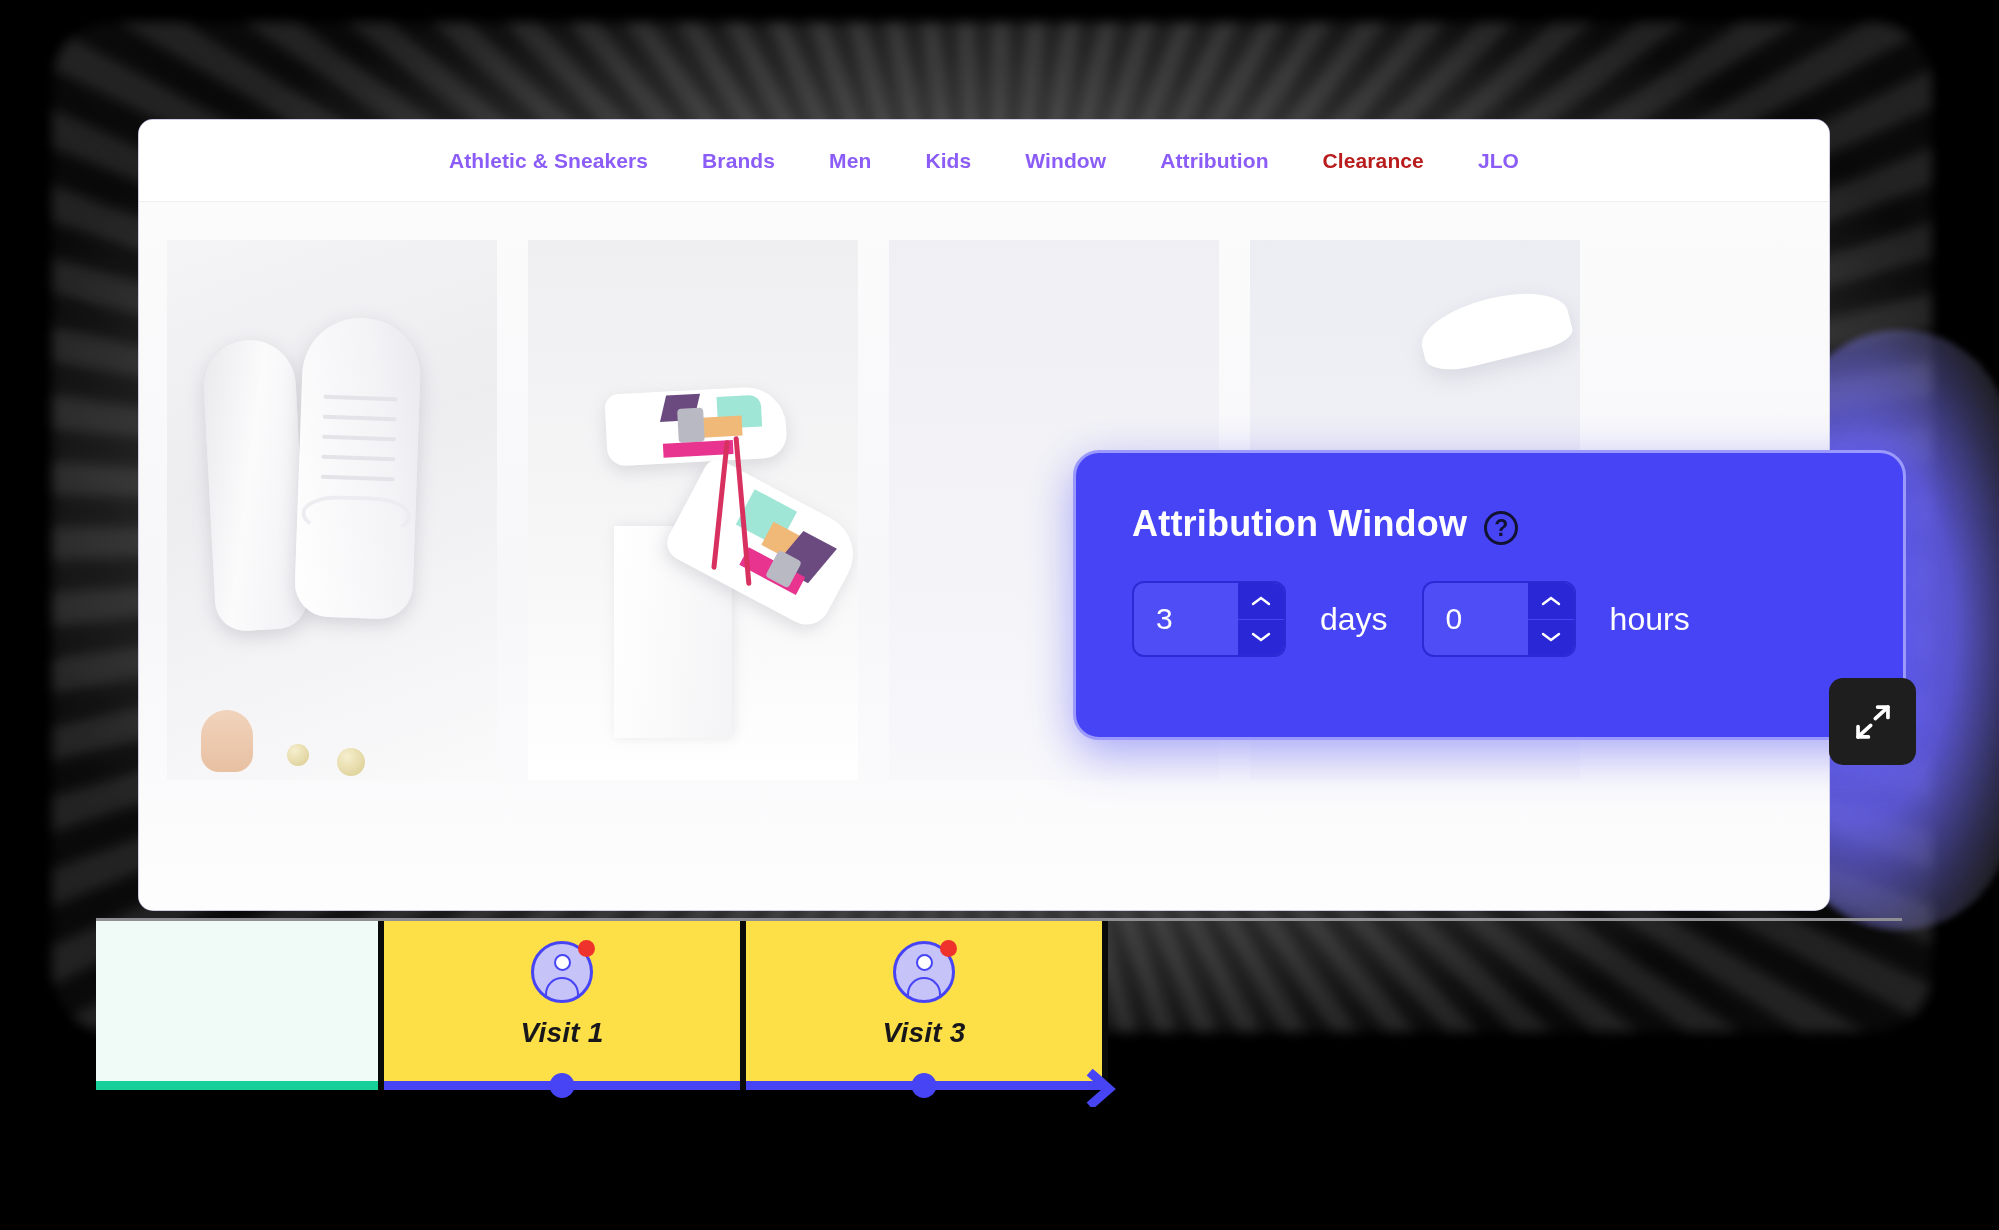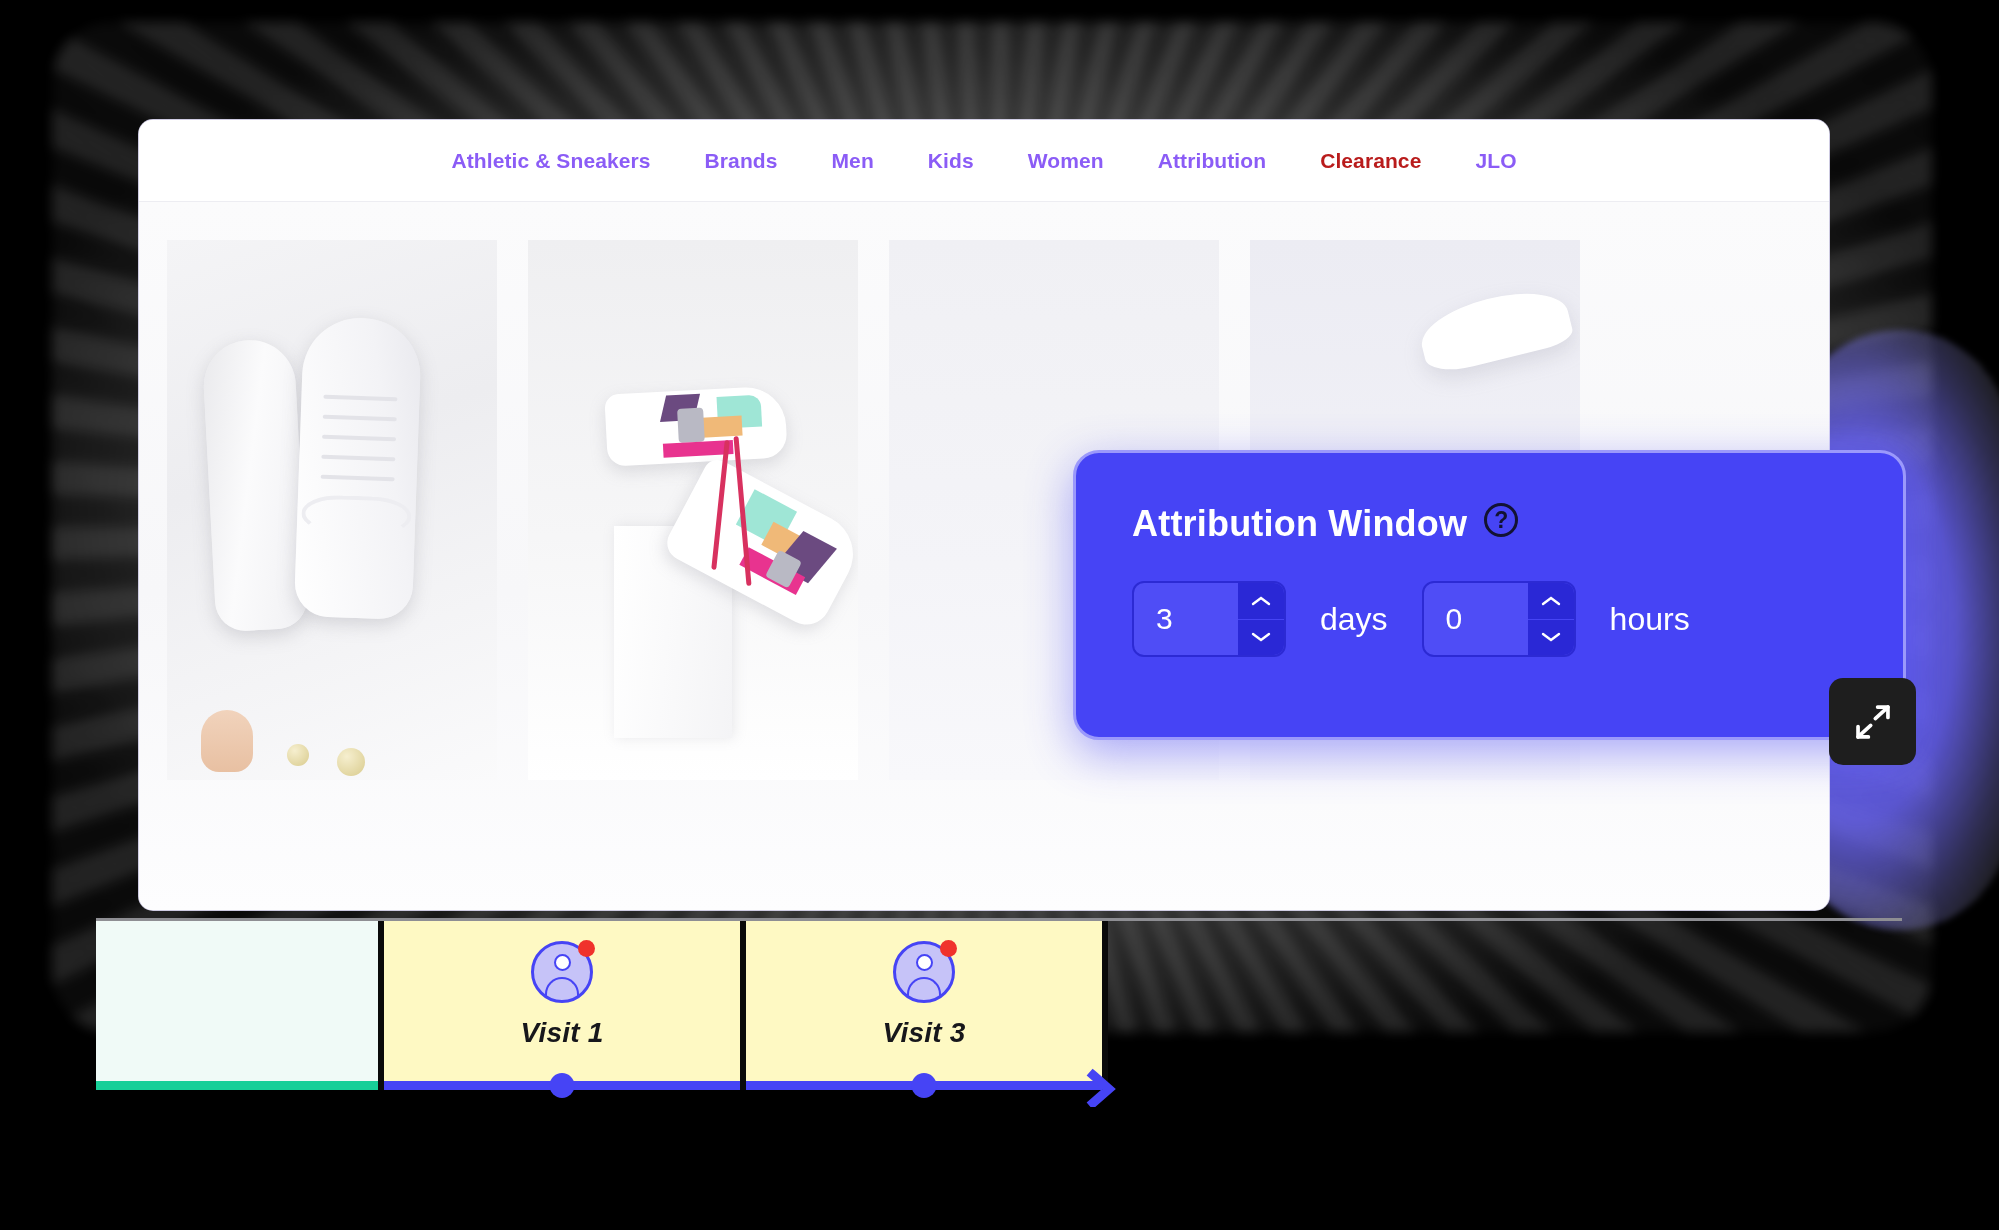--- a/index.html
+++ b/index.html
@@ -243,21 +243,21 @@
     width: 833px;
     height: 290px;
     background: #4644f5;
     border: 3px solid #9b99fb;
     border-radius: 26px;
     padding: 50px 56px;
     box-shadow: 0 14px 46px rgba(70,68,245,.45);
   }
   .attr-title-row {
     display: flex;
-    align-items: flex-start;
+    align-items: flex-end;
     gap: 17px;
     margin-bottom: 36px;
   }
   .attr-title {
     font-size: 36px;
     font-weight: bold;
     color: #ffffff;
     letter-spacing: .2px;
   }
   .help-icon {
@@ -358,21 +358,21 @@
   .segment {
     position: relative;
     height: 100%;
     display: flex;
     flex-direction: column;
     align-items: center;
     justify-content: flex-start;
     padding-top: 20px;
   }
   .seg-pre     { width: 285px; background: #f0faf7; }
-  .seg-visit   { width: 362px; background: #fef9c3; }
+  .seg-visit   { width: 362px; background: #fde047; }
   .seg-last    { width: 171px; background: #f0faf7; }
 
   .divider-dark {
     position: absolute;
     right: -3px; top: 0;
     width: 6px; height: 100%;
     background: #0a0a0a;
     z-index: 3;
   }
 
@@ -464,21 +464,21 @@
   <div class="halo"></div>
   <div class="blue-glow"></div>
 
   <div class="browser-card">
 
     <nav class="nav-bar">
       <a class="nav-item">Athletic &amp; Sneakers</a>
       <a class="nav-item">Brands</a>
       <a class="nav-item">Men</a>
       <a class="nav-item">Kids</a>
-      <a class="nav-item">Women</a>
+      <a class="nav-item">Window</a>
       <a class="nav-item">Attribution</a>
       <a class="nav-item accent">Clearance</a>
       <a class="nav-item">JLO</a>
     </nav>
 
     <div class="content-area">
       <div class="tiles">
 
         <div class="tile tile-1">
           <div class="sneaker-a"></div>

